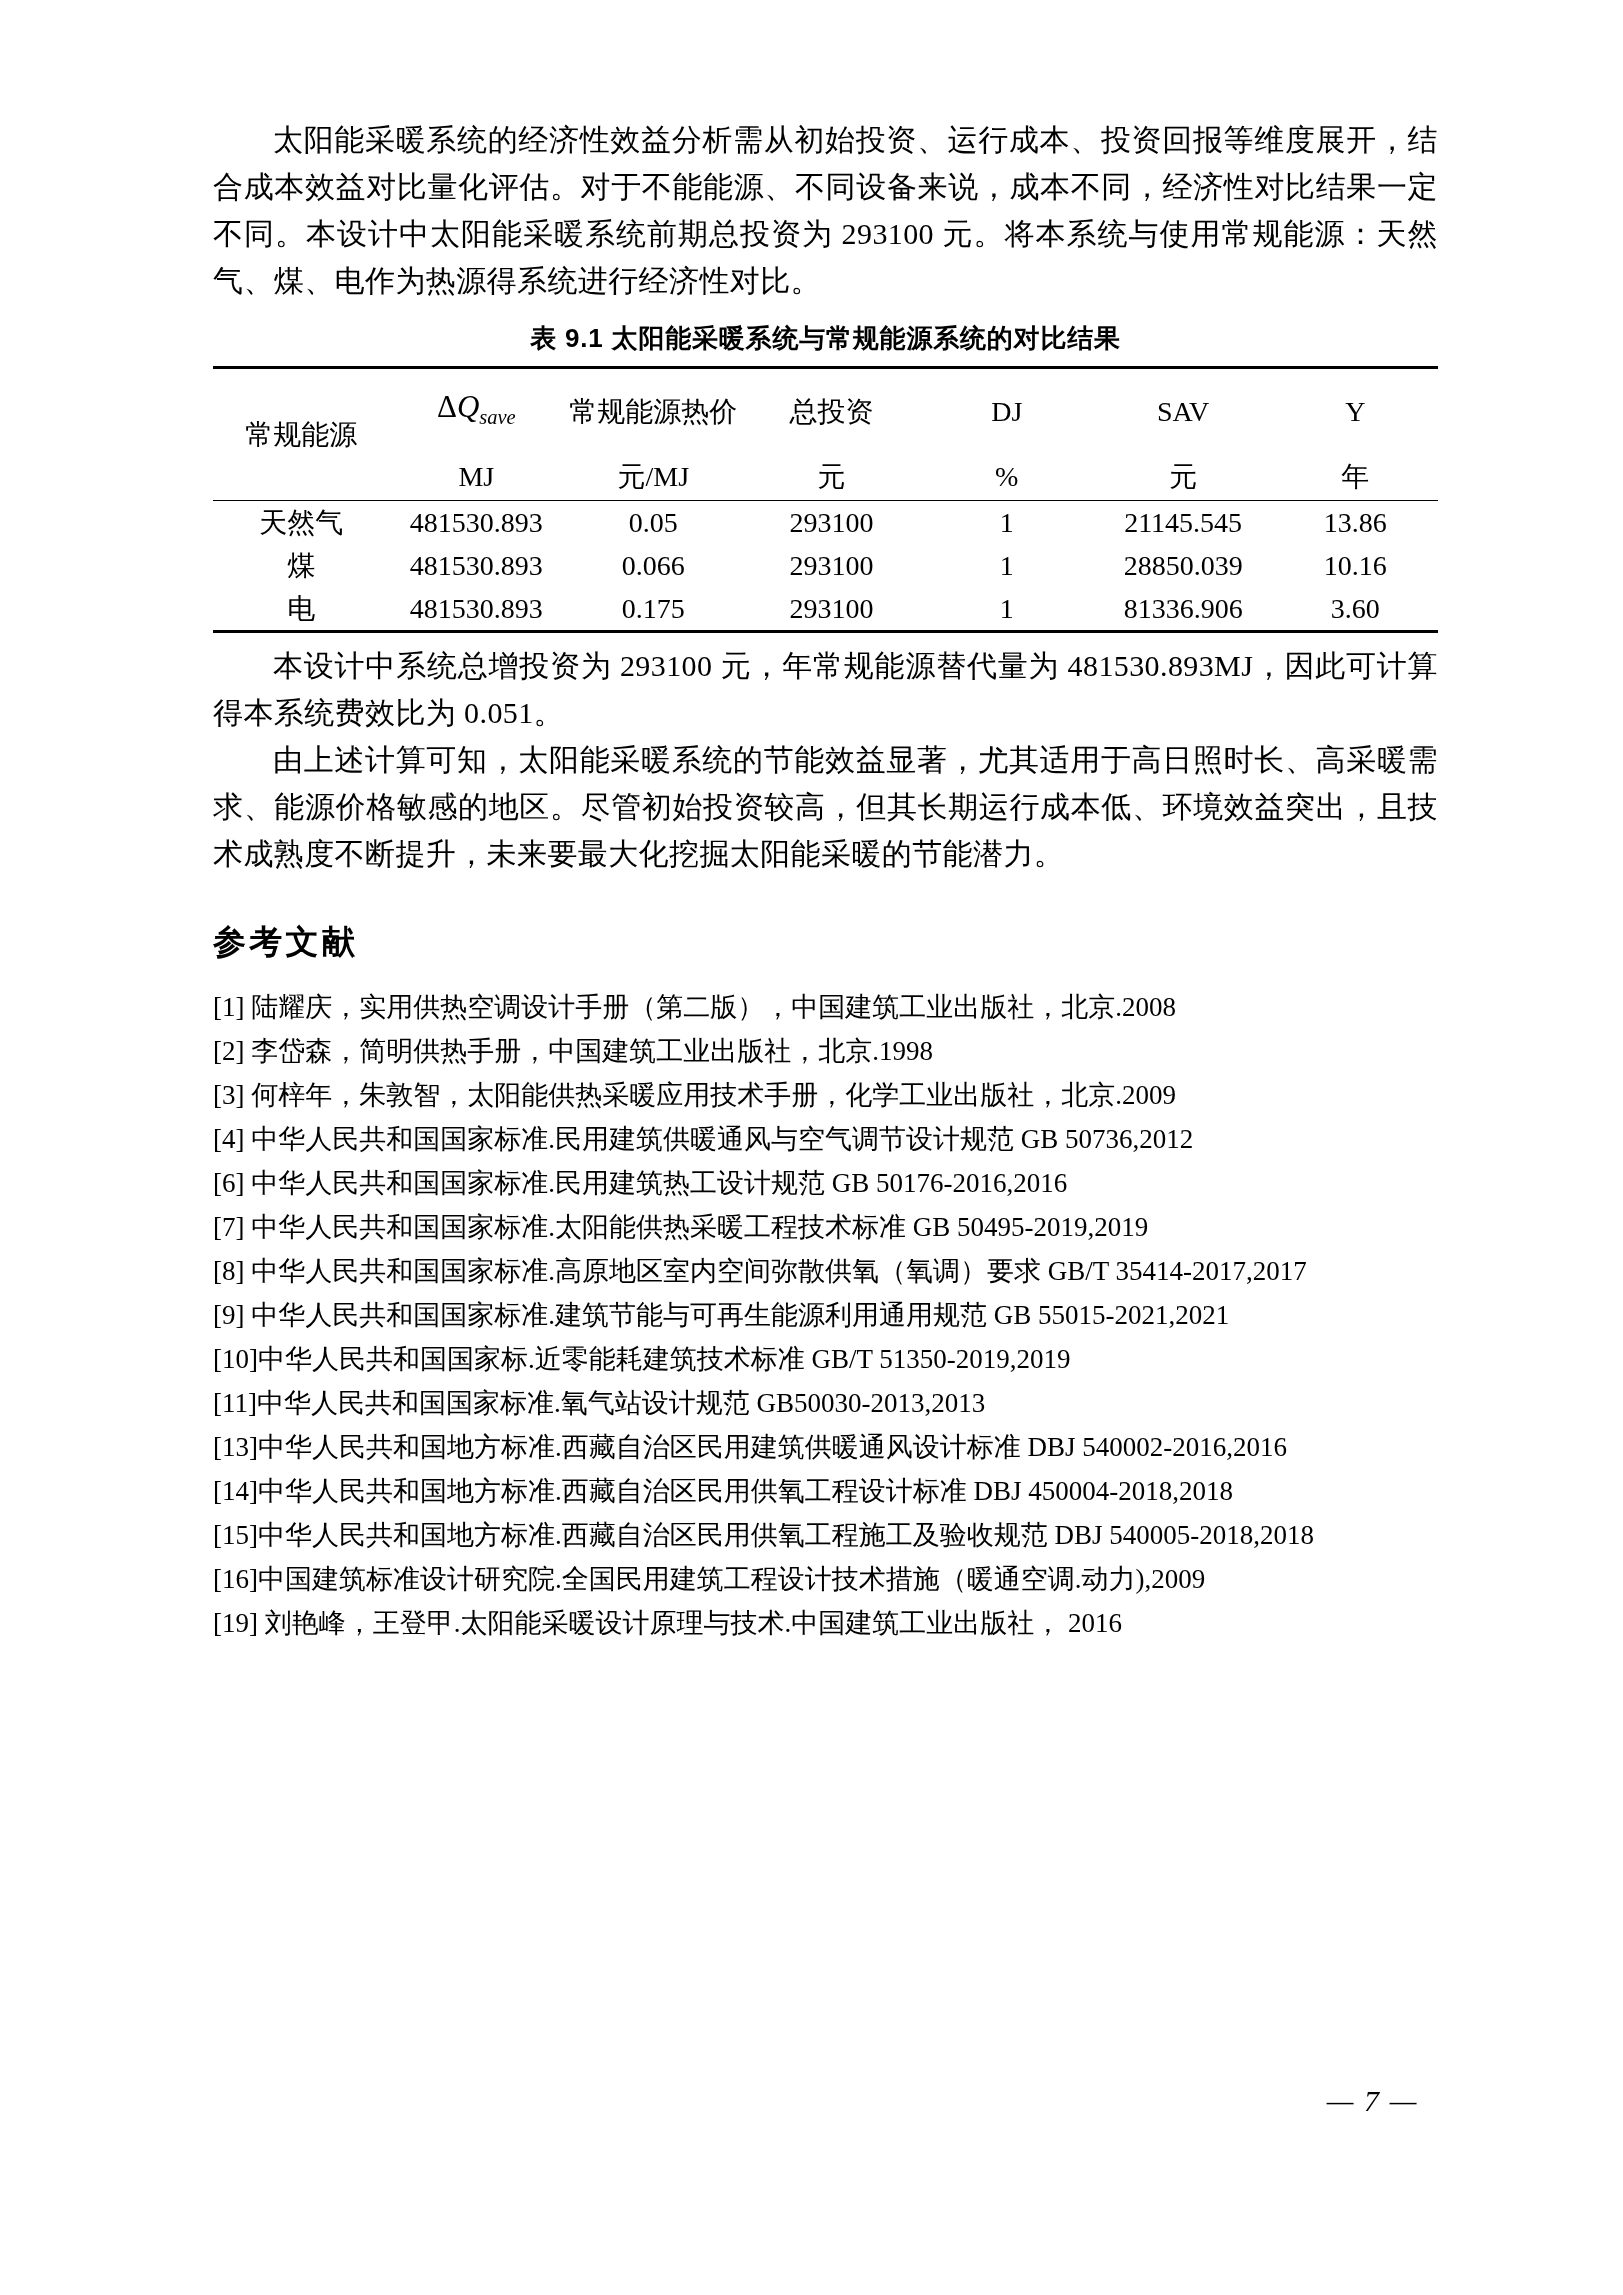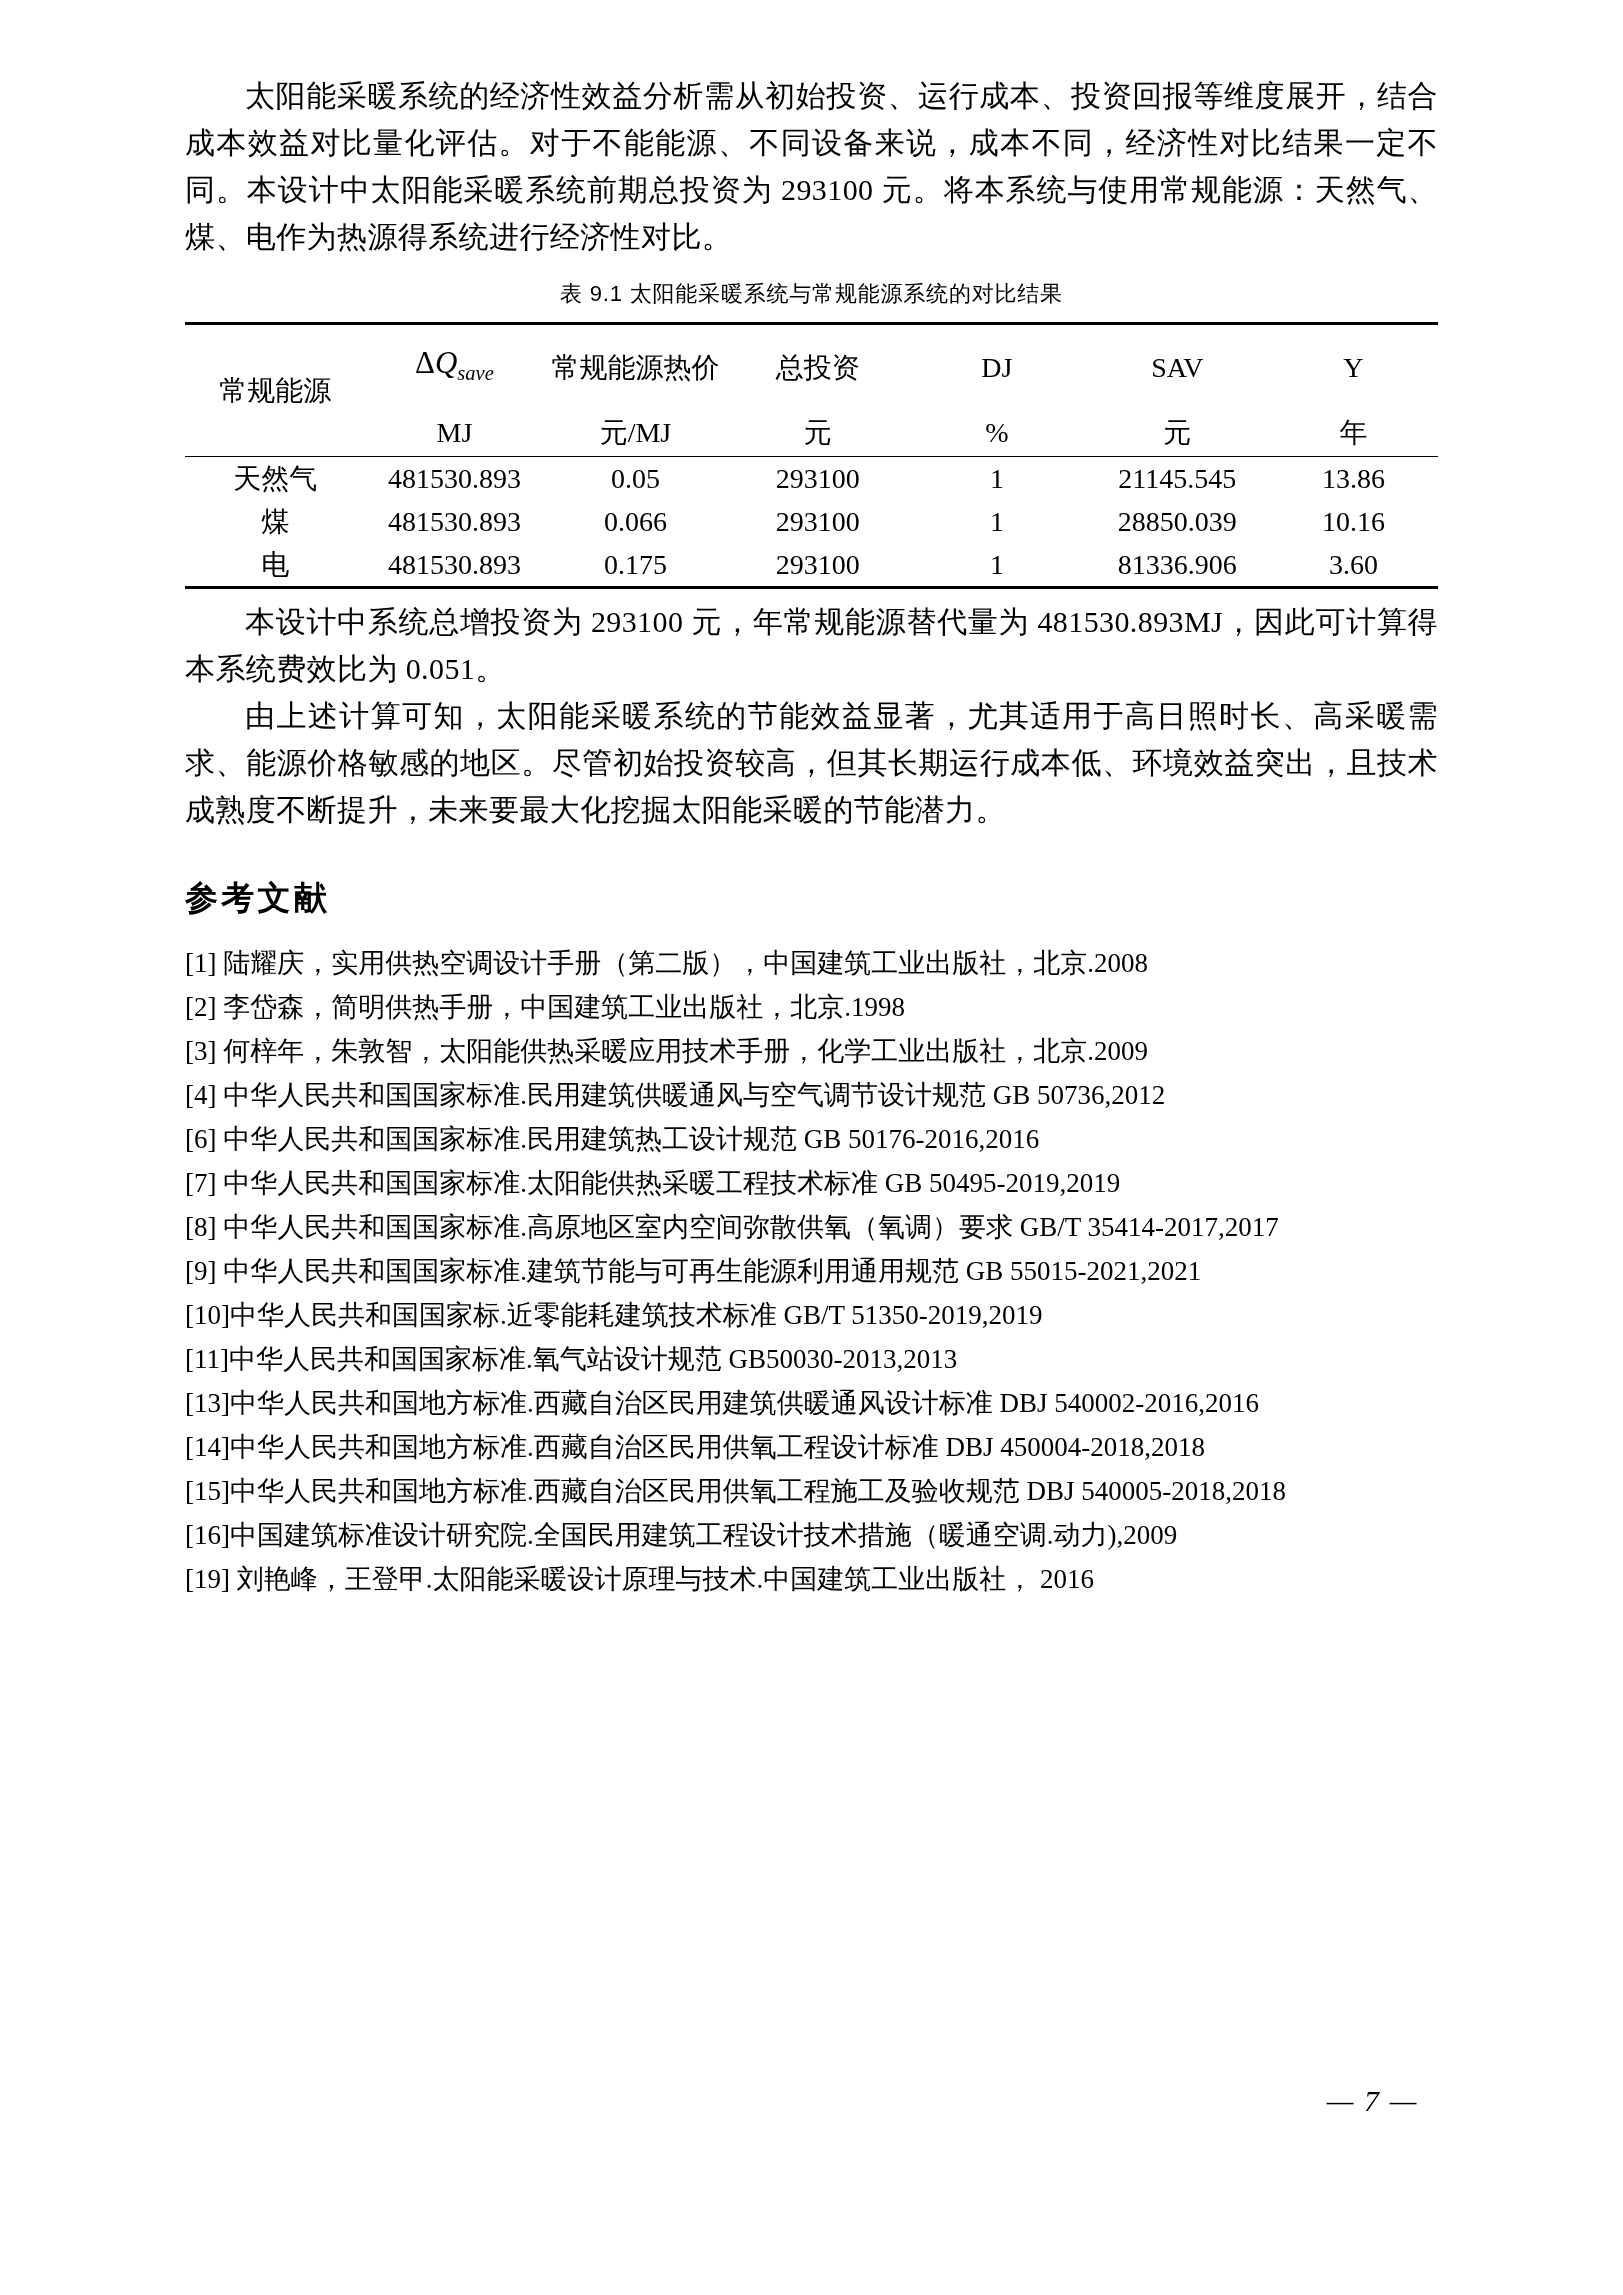--- a/index.html
+++ b/index.html
@@ -7,35 +7,36 @@
     position: relative;
     width: 1623px;
     height: 2295px;
     margin: 0 auto;
     background: #ffffff;
     color: #000000;
     font-family: "Liberation Serif", "DejaVu Serif", serif;
     overflow: hidden;
   }
   .content {
-    padding: 72px 185px 0 185px;
+    padding: 116px 185px 0 185px;
+    margin-left: 28px;
   }
   .body-para {
     margin: 0;
     font-size: 30px;
     line-height: 47px;
     text-align: justify;
     text-indent: 2em;
     letter-spacing: 0.4px;
   }
   .table-title {
     margin: 14.7px 0 9.8px 0;
     font-family: "Liberation Sans", "DejaVu Sans", sans-serif;
-    font-weight: normal;
-    font-size: 22px;
+    font-weight: bold;
+    font-size: 26px;
     line-height: 38px;
     text-align: center;
     letter-spacing: 0.8px;
   }
   table.cmp-table {
     width: 100%;
     border-collapse: collapse;
     table-layout: fixed;
     border-top: 3.3px solid #000;
     border-bottom: 3.3px solid #000;

